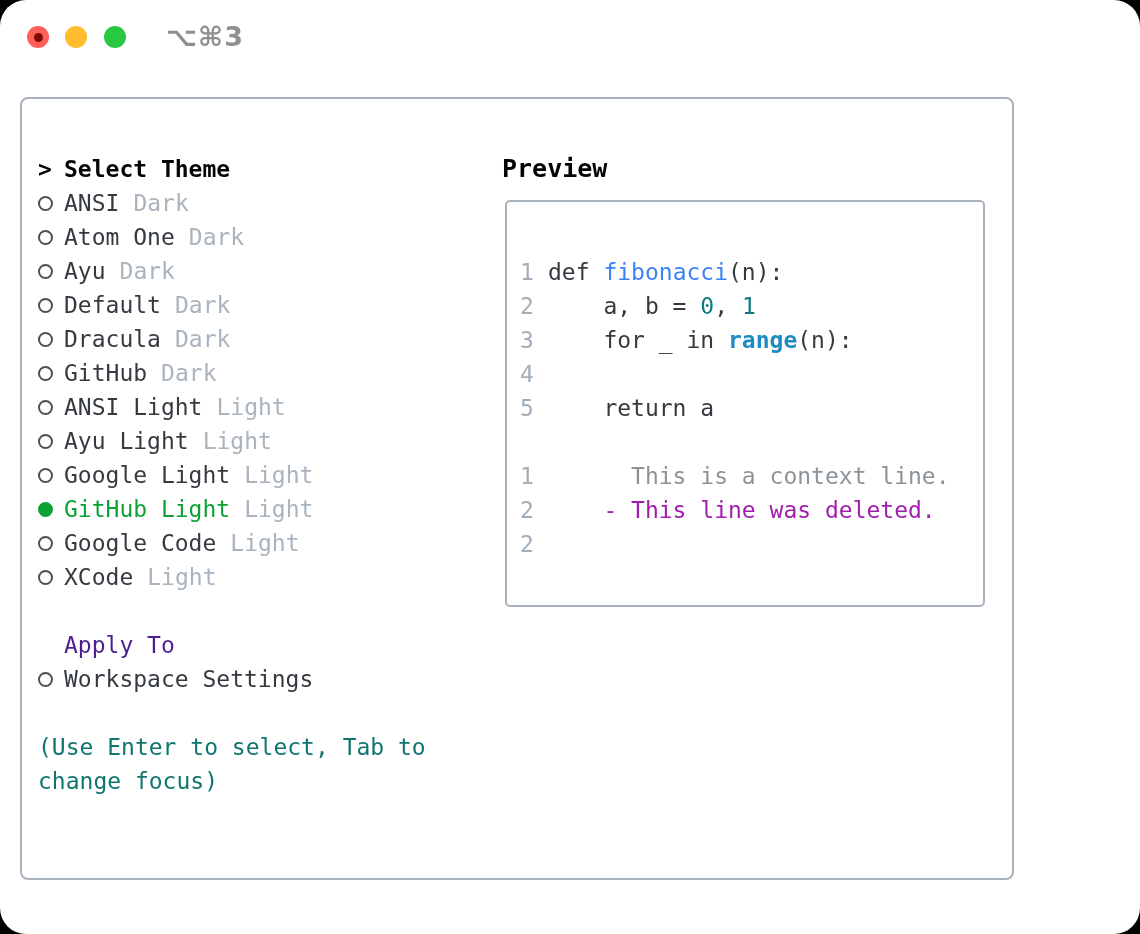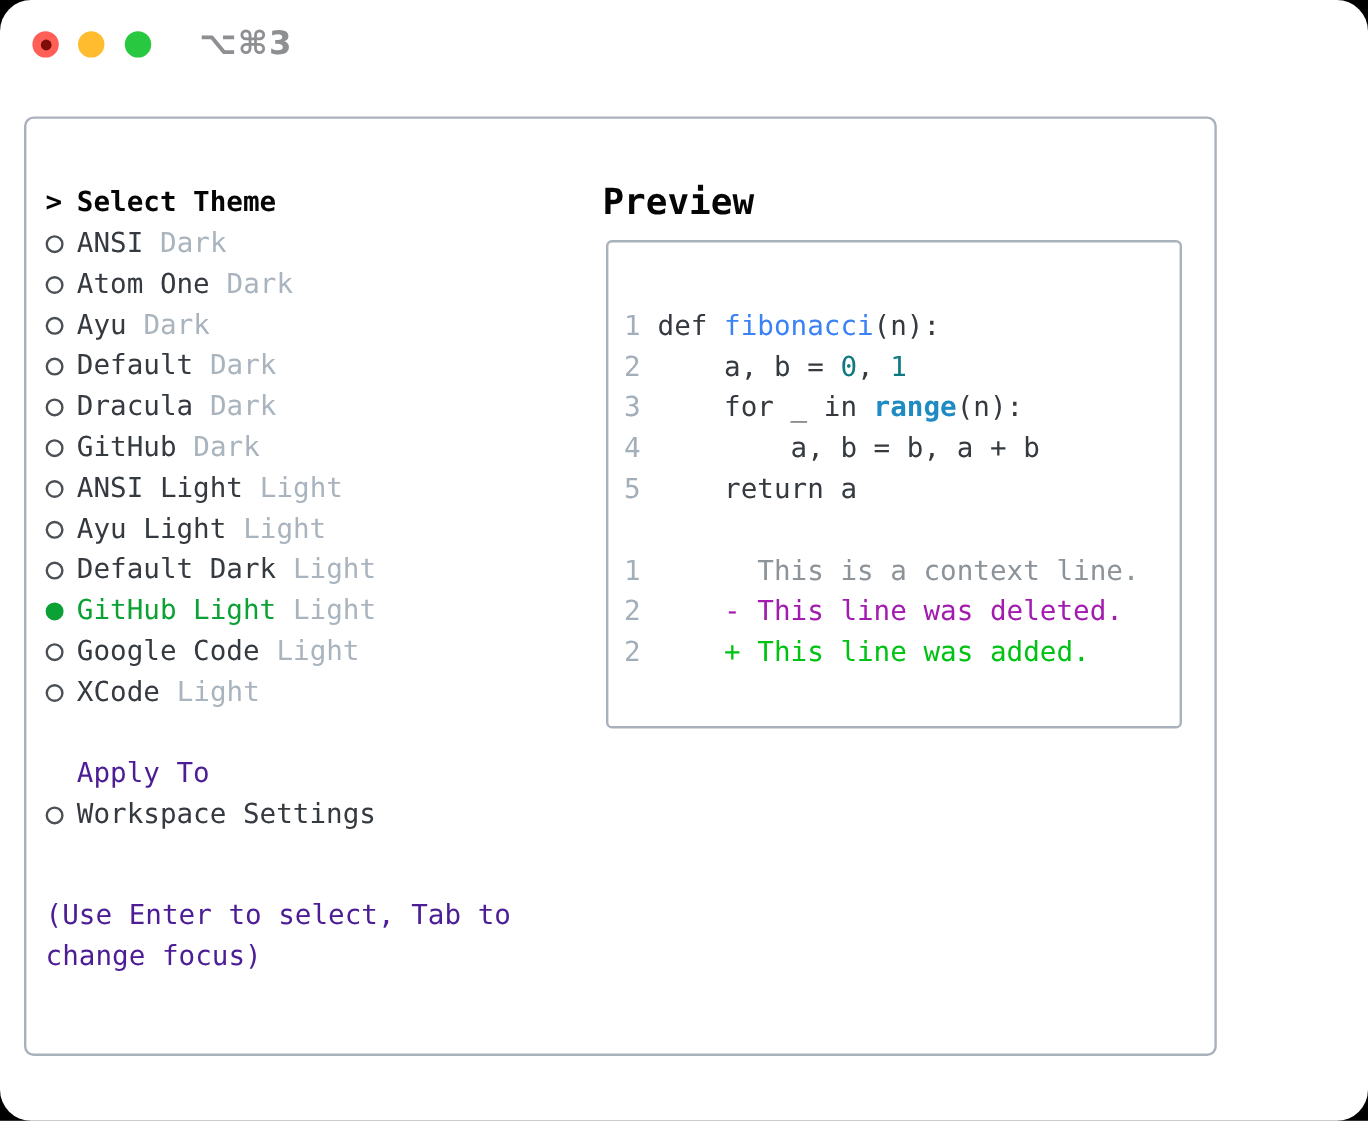--- a/index.html
+++ b/index.html
@@ -32,23 +32,23 @@
   .marker{width:26px;display:flex;align-items:center;flex:none;}
   .cursor{font-weight:700;color:#050505;}
   .hdr{font-weight:700;color:#050505;}
   .bullet{width:15px;height:15px;border:2.5px solid #4a5056;border-radius:50%;box-sizing:border-box;background:transparent;}
   .bullet.sel{background:#0ca135;border-color:#0ca135;}
   .tname{color:#343a40;}
   .tname.sel{color:#0ca135;}
   .ttag{color:#a9b4be;margin-left:14px;}
   .apply-label{color:#4c1d95;}
   .spacer{height:34px;}
-  .hint{color:#4c1d95;width:420px;white-space:normal;margin-top:16px;}
+  .hint{color:#0f766e;width:420px;white-space:normal;margin-top:0;}
   
-  .preview-label{position:absolute;left:480px;top:53px;font-size:30px;line-height:34px;font-weight:700;color:#050505;}
+  .preview-label{position:absolute;left:480px;top:53px;font-size:25px;line-height:34px;font-weight:700;color:#050505;}
   .preview-box{
     position:absolute;left:483px;top:101px;width:480px;height:407px;
     border:2px solid #a9b2bc;border-radius:5px;box-sizing:border-box;background:#fff;
   }
   .codewrap{position:absolute;left:13px;top:53px;font-size:23px;line-height:34px;}
   .cline{display:flex;height:34px;align-items:center;white-space:pre;}
   .ln{width:28px;flex:none;color:#a3aebb;}
   .seg-plain{color:#343a40;}
   .seg-func{color:#3b82f6;}
   .seg-number{color:#0e7a80;}
@@ -81,21 +81,21 @@
 
       <div id="theme-rows">
           <div class="row"><span class="marker"><span class="bullet"></span></span><span class="tname">ANSI</span><span class="ttag">Dark</span></div>
           <div class="row"><span class="marker"><span class="bullet"></span></span><span class="tname">Atom One</span><span class="ttag">Dark</span></div>
           <div class="row"><span class="marker"><span class="bullet"></span></span><span class="tname">Ayu</span><span class="ttag">Dark</span></div>
           <div class="row"><span class="marker"><span class="bullet"></span></span><span class="tname">Default</span><span class="ttag">Dark</span></div>
           <div class="row"><span class="marker"><span class="bullet"></span></span><span class="tname">Dracula</span><span class="ttag">Dark</span></div>
           <div class="row"><span class="marker"><span class="bullet"></span></span><span class="tname">GitHub</span><span class="ttag">Dark</span></div>
           <div class="row"><span class="marker"><span class="bullet"></span></span><span class="tname">ANSI Light</span><span class="ttag">Light</span></div>
           <div class="row"><span class="marker"><span class="bullet"></span></span><span class="tname">Ayu Light</span><span class="ttag">Light</span></div>
-          <div class="row"><span class="marker"><span class="bullet"></span></span><span class="tname">Default Dark</span><span class="ttag">Light</span></div>
+          <div class="row"><span class="marker"><span class="bullet"></span></span><span class="tname">Google Light</span><span class="ttag">Light</span></div>
           <div class="row"><span class="marker"><span class="bullet sel"></span></span><span class="tname sel">GitHub Light</span><span class="ttag">Light</span></div>
           <div class="row"><span class="marker"><span class="bullet"></span></span><span class="tname">Google Code</span><span class="ttag">Light</span></div>
           <div class="row"><span class="marker"><span class="bullet"></span></span><span class="tname">XCode</span><span class="ttag">Light</span></div>
         </div>
 
       <div class="spacer"></div>
 
       <div class="row">
         <span class="marker"></span>
         <span class="apply-label">Apply To</span>
@@ -111,26 +111,26 @@
     </div>
 
     <div class="preview-label">Preview</div>
 
     <div class="preview-box">
       <div class="codewrap">
         <div id="code-lines">
             <div class="cline"><span class="ln">1</span><span><span class="seg-plain">def </span><span class="seg-func">fibonacci</span><span class="seg-plain">(n):</span></span></div>
             <div class="cline"><span class="ln">2</span><span><span class="seg-plain">    a, b = </span><span class="seg-number">0</span><span class="seg-plain">, </span><span class="seg-number">1</span></span></div>
             <div class="cline"><span class="ln">3</span><span><span class="seg-plain">    for _ in </span><span class="seg-builtin">range</span><span class="seg-plain">(n):</span></span></div>
-            <div class="cline"><span class="ln">4</span><span><span class="seg-plain">        a, b = b, a + b</span></span></div>
+            <div class="cline"><span class="ln">4</span></div>
             <div class="cline"><span class="ln">5</span><span><span class="seg-plain">    return a</span></span></div>
           </div>
         <div class="spacer"></div>
         <div id="diff-lines">
             <div class="cline"><span class="ln">1</span><span class="diff-context">      This is a context line.</span></div>
             <div class="cline"><span class="ln">2</span><span class="diff-deleted">    - This line was deleted.</span></div>
-            <div class="cline"><span class="ln">2</span><span class="diff-added">    + This line was added.</span></div>
+            <div class="cline"><span class="ln">2</span></div>
           </div>
       </div>
     </div>
 
   </div>
 </div>
 
 </body></html>

